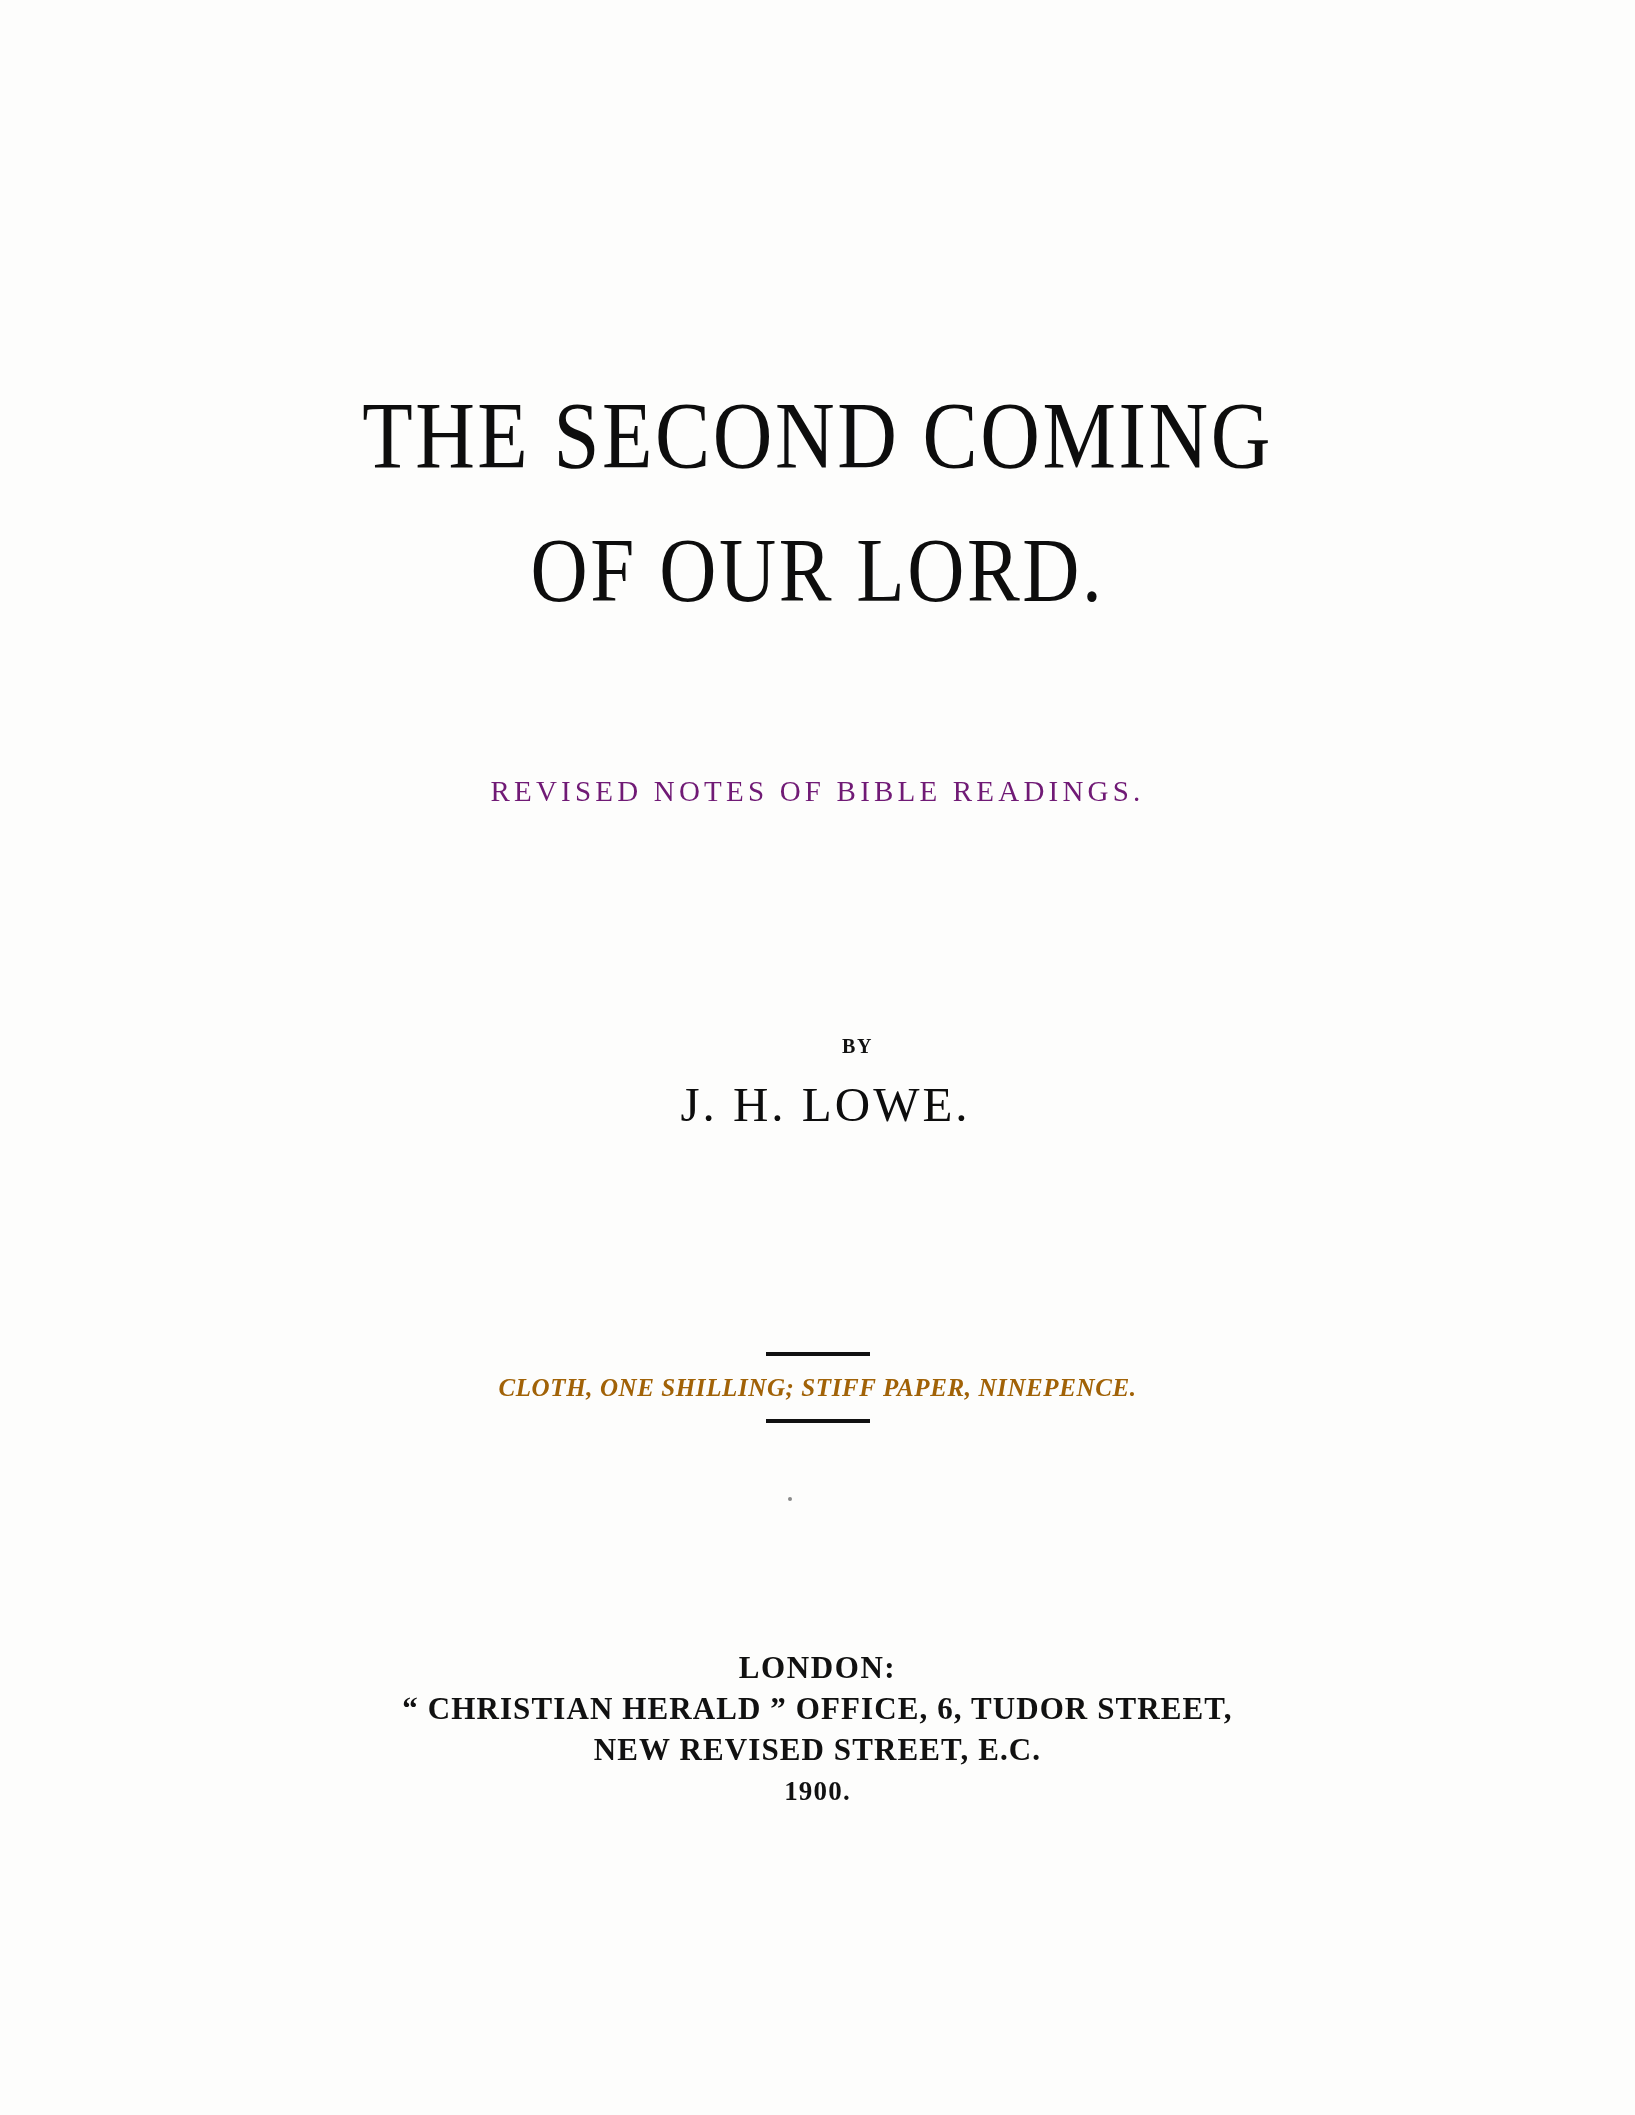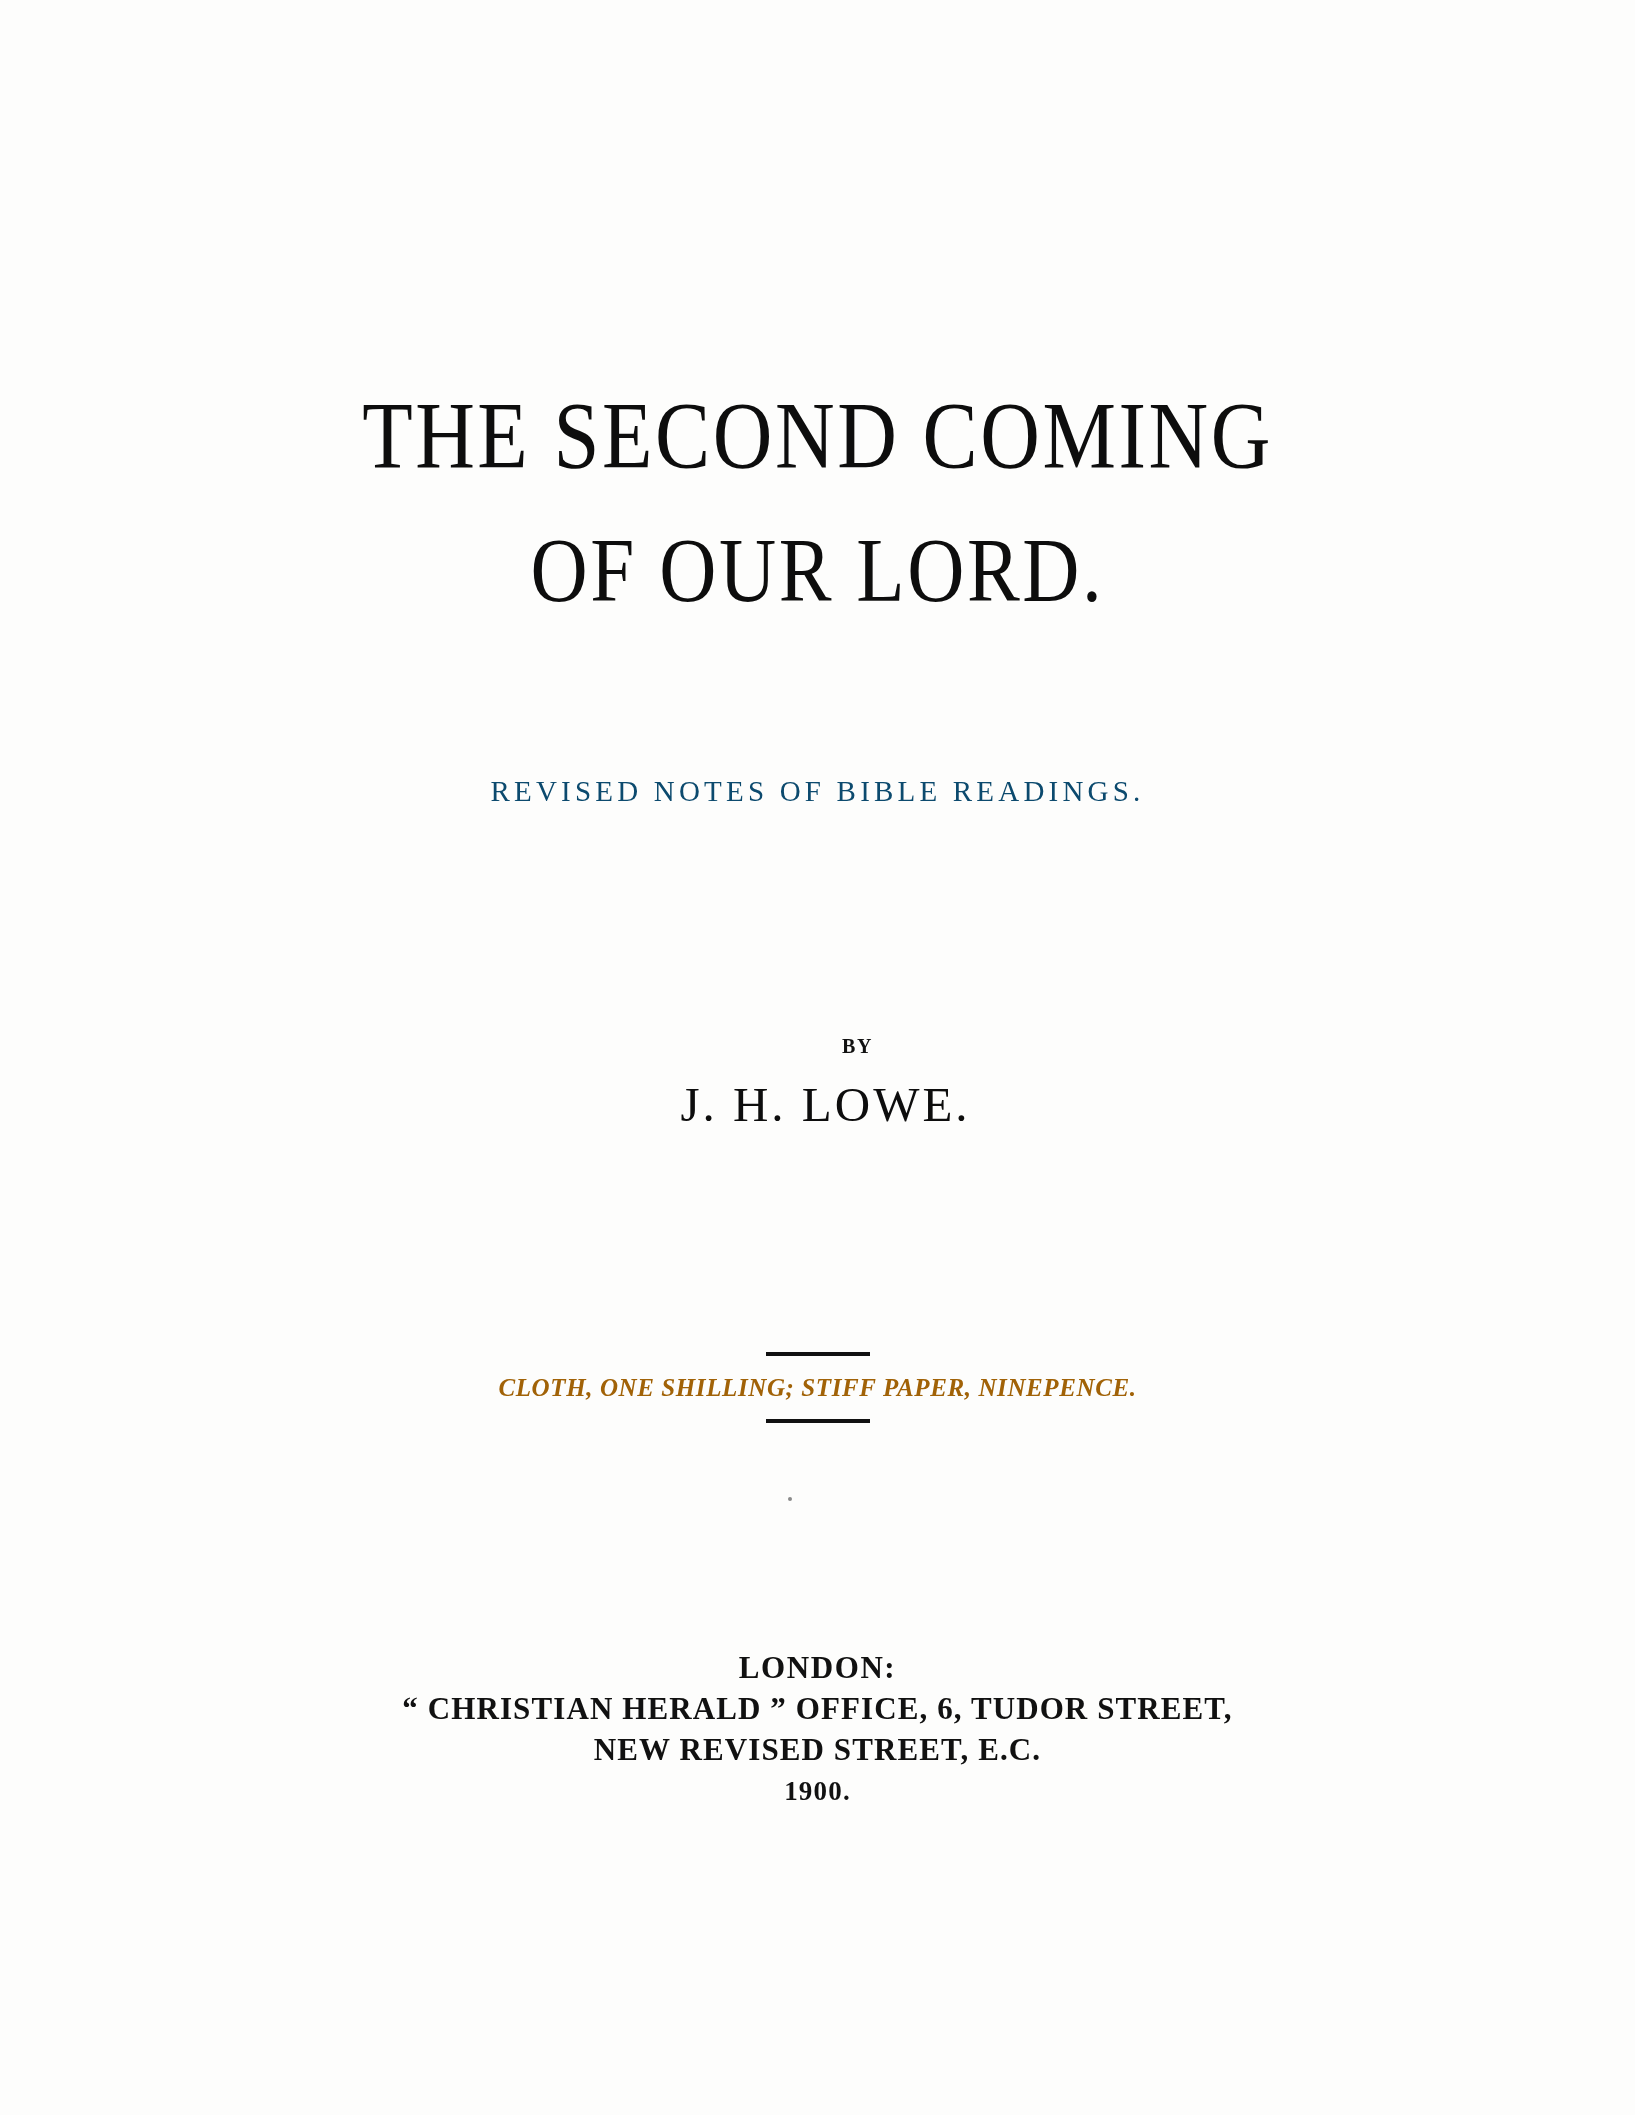--- a/index.html
+++ b/index.html
@@ -49,21 +49,21 @@
 
   .subtitle {
     position: absolute;
     top: 775px;
     left: 0;
     width: 100%;
     text-align: center;
     font-family: "Liberation Serif", serif;
     font-size: 29px;
     letter-spacing: 4.2px;
-    color: #0c4a6e;
+    color: #701a75;
     white-space: nowrap;
   }
 
   .by-line {
     position: absolute;
     top: 1035px;
     left: 0;
     width: 100%;
     text-align: center;
     font-family: "Liberation Serif", serif;

